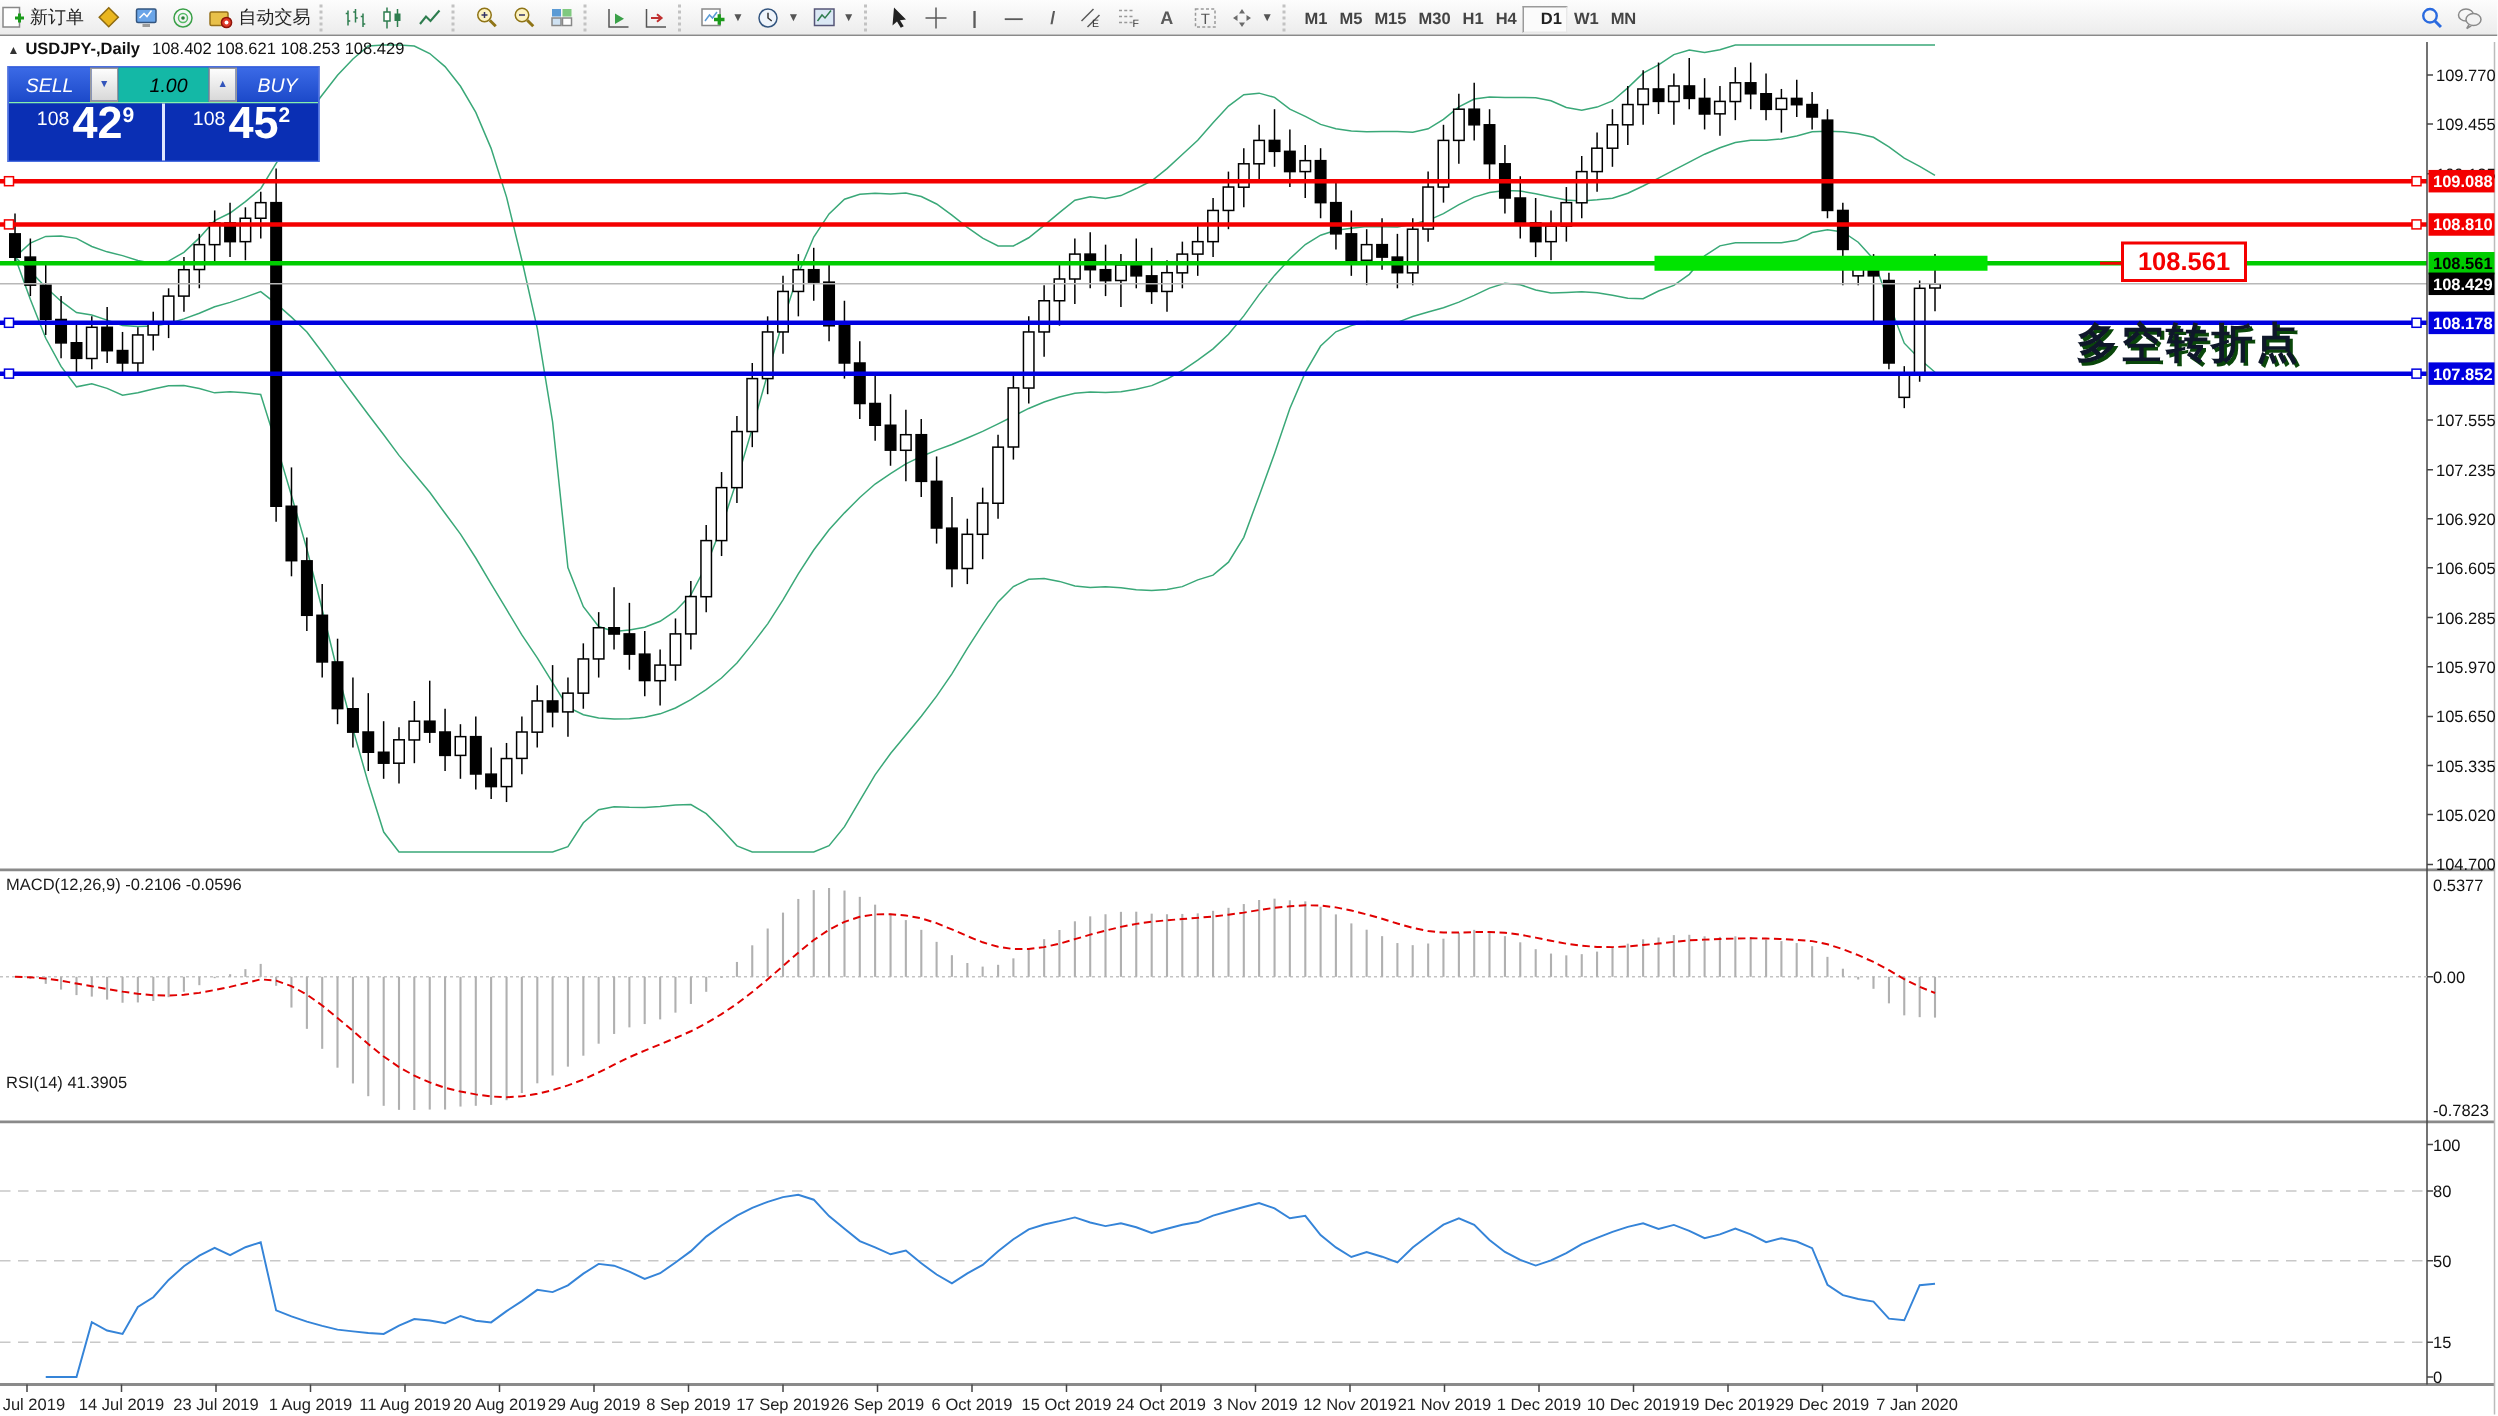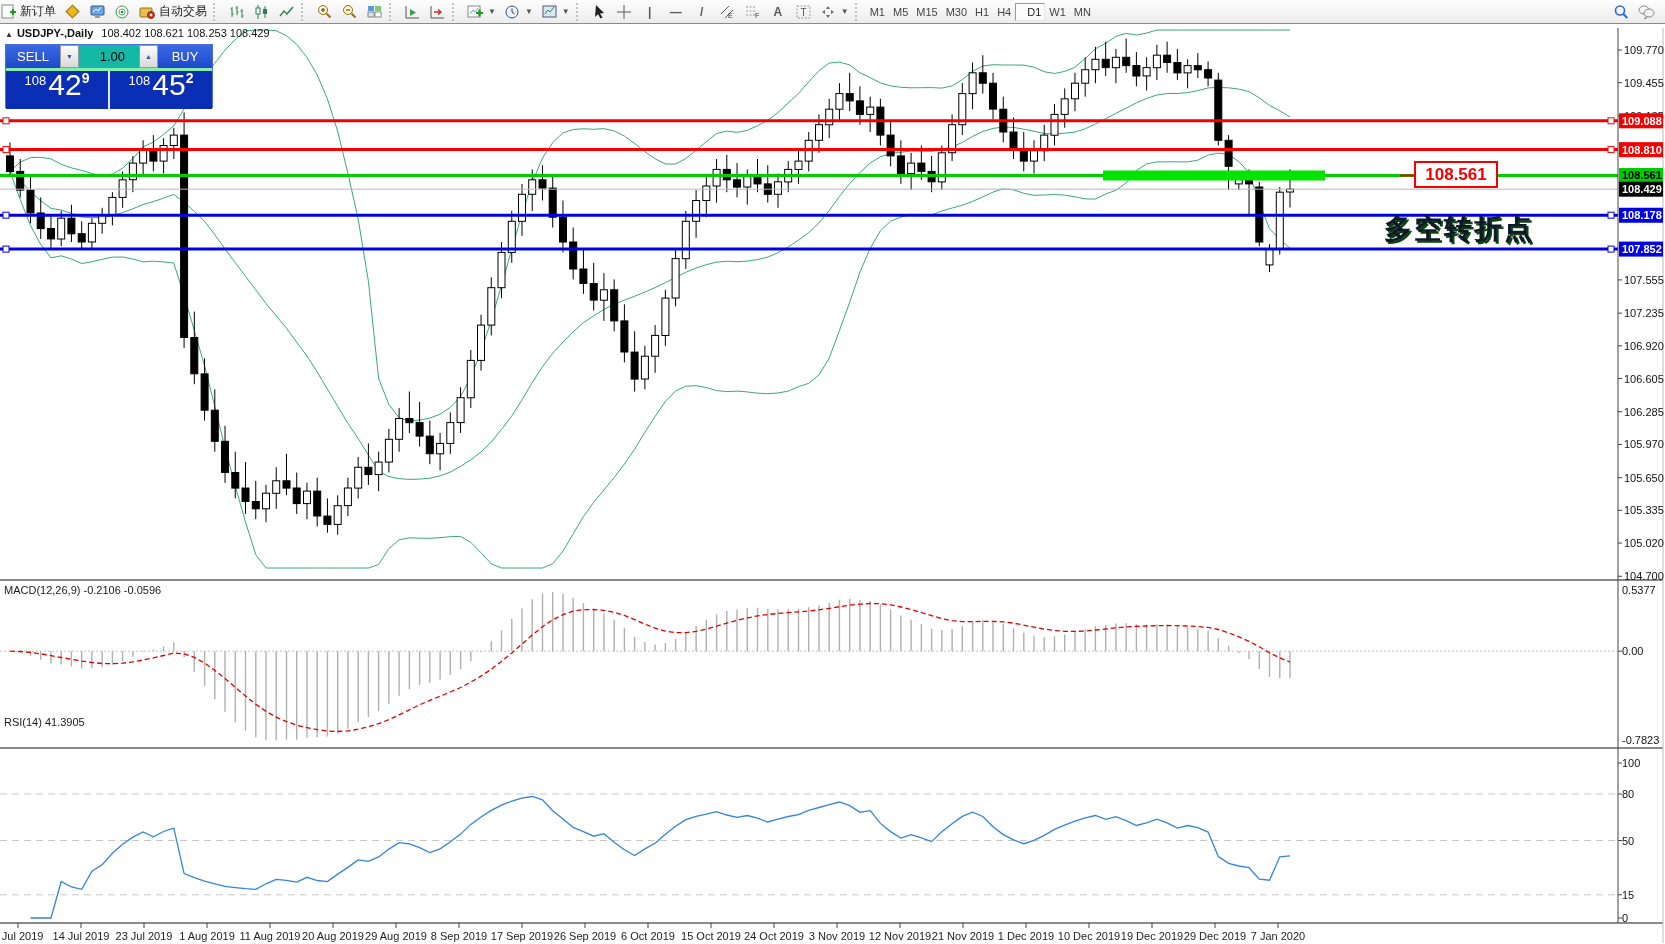--- a/index.html
+++ b/index.html
@@ -6,43 +6,43 @@
   #app{position:relative;width:1665px;height:944px;background:#fff;overflow:hidden;
        font-family:"Liberation Sans","DejaVu Sans",sans-serif;}
   
   #toolbar{position:absolute;left:0;top:0;width:1665px;height:23px;
     background:linear-gradient(#fdfdfd,#ececec);border-bottom:1px solid #8a8a8a;
     display:flex;align-items:center;z-index:40;font-size:12px;color:#222;}
   .tb-btn{display:flex;align-items:center;gap:3px;padding:1px 4px;height:19px;border-radius:2px;cursor:default;}
   .tb-sep{width:7px;height:18px;margin:0 2px;border-left:2px dotted #c2c2c2;}
   .tb-ico{width:17px;height:16px;display:inline-block;}
   .caret{font-size:8px;color:#555;margin-left:1px;}
-  .tf-btn{min-width:26px;text-align:left;font-size:11px;font-weight:normal;color:#444;
+  .tf-btn{min-width:26px;text-align:left;font-size:11px;font-weight:bold;color:#444;
           padding:2px 3px;border:1px solid transparent;}
   .tf-btn.active{background:#fbfbfb;border:1px solid #9a9a9a;border-right-color:#e8e8e8;border-bottom-color:#e8e8e8;color:#222;padding-left:11px;}
   .glyph{font-size:12px;color:#5a5a5a;font-weight:bold;width:18px;text-align:center;}
   
   #chart-svg{position:absolute;left:0;top:0;z-index:10;}
   #ohlc-title{position:absolute;left:5px;top:27px;z-index:30;font-size:11px;color:#111;}
   #ohlc-title .tri{font-size:8px;margin-right:4px;color:#333;}
   #ohlc-title b{font-weight:bold;margin-right:8px;}
   
   #trade-panel{position:absolute;left:5px;top:44px;width:206px;height:62px;z-index:35;
      background:#0e3cc8;border:1px solid #4b6fe0;color:#fff;}
-  #tp-row1{display:flex;height:23px;border-bottom:3px solid #86efac;}
+  #tp-row1{display:flex;height:23px;border-bottom:1px solid #86efac;font-style:italic;}
   .tp-btn{width:54px;background:linear-gradient(#3b6ae6,#1c49c9);font-size:13px;color:#fff;
      display:flex;align-items:center;justify-content:center;}
   .tp-spin{width:17px;background:linear-gradient(#fdfdfd,#d8d8d8);border:1px solid #9a9a9a;
      color:#3355bb;font-size:7px;display:flex;align-items:center;justify-content:center;}
   #tp-vol{flex:1;background:#14b8a6;color:#000;font-size:13px;display:flex;align-items:center;justify-content:flex-end;padding-right:14px;}
   #tp-row2{display:flex;height:38px;}
   .tp-price{flex:1;background:#0a2fb4;display:flex;align-items:flex-start;justify-content:center;padding-bottom:3px;}
   .tp-price:first-child{border-right:2px solid #dfe6ff;}
   .tp-pre{font-size:13px;margin-right:2px;line-height:20px;}
-  .tp-big{font-size:30px;font-weight:normal;line-height:28px;}
+  .tp-big{font-size:30px;font-weight:bold;line-height:28px;}
   .tp-sup{font-size:14px;font-weight:bold;vertical-align:top;line-height:14px;}
   
   #price-callout{position:absolute;left:1414px;top:161px;width:80px;height:23px;z-index:30;
      background:#fff;border:2px solid #f40000;color:#f40000;font-size:17px;font-weight:bold;
      display:flex;align-items:center;justify-content:center;}
   #cn-note{position:absolute;left:1384px;top:210px;z-index:30;font-size:28px;font-weight:bold;
      color:#0f172a;text-shadow:2px 2px 0 #0a470a;letter-spacing:2px;white-space:nowrap;}
   .pane-label{position:absolute;z-index:25;font-size:11px;color:#1a1a1a;}
 </style>
 </head>

